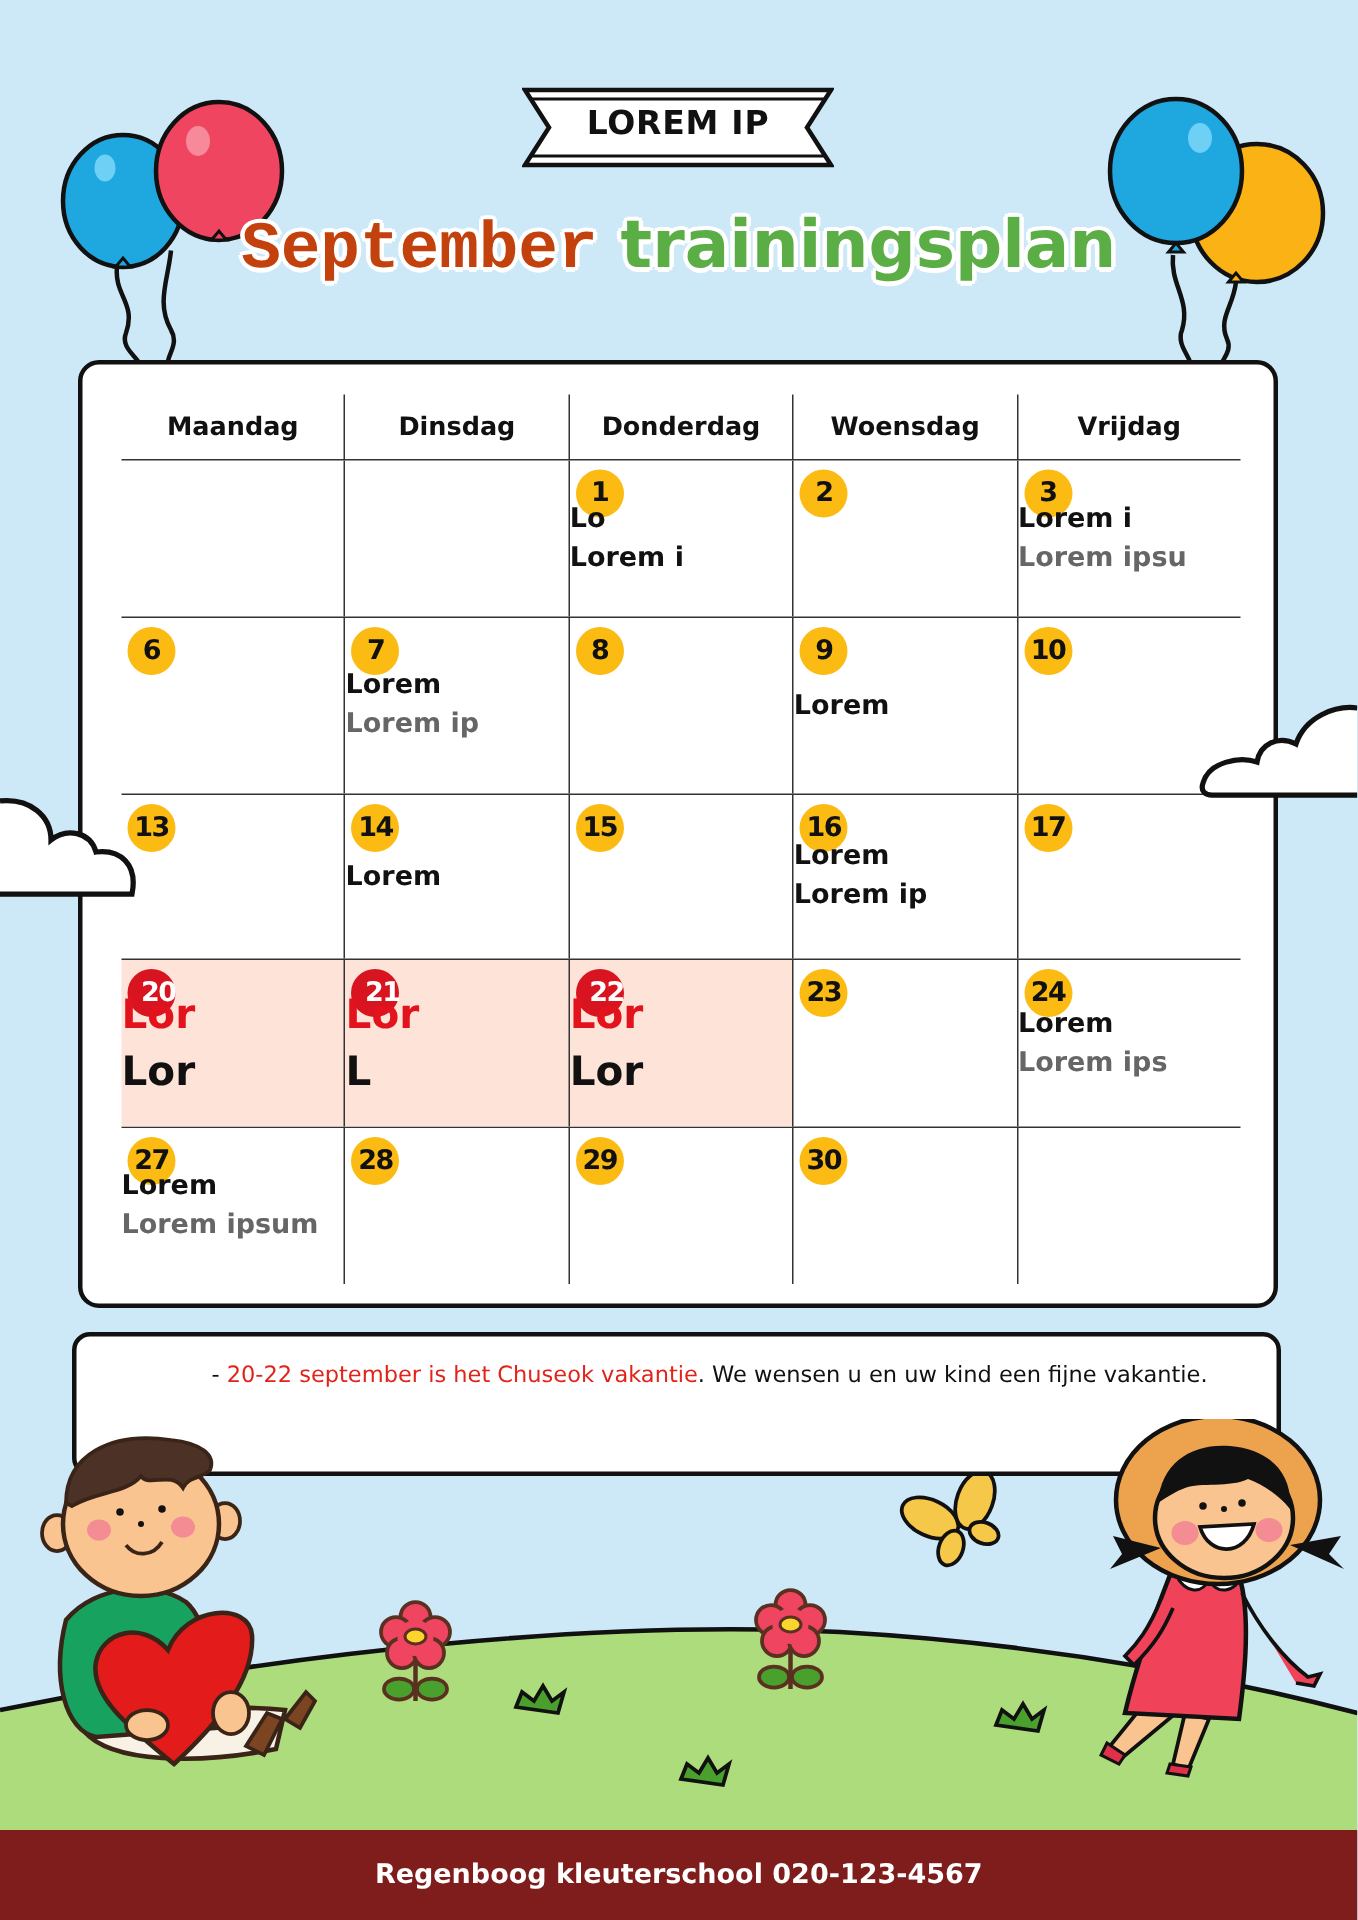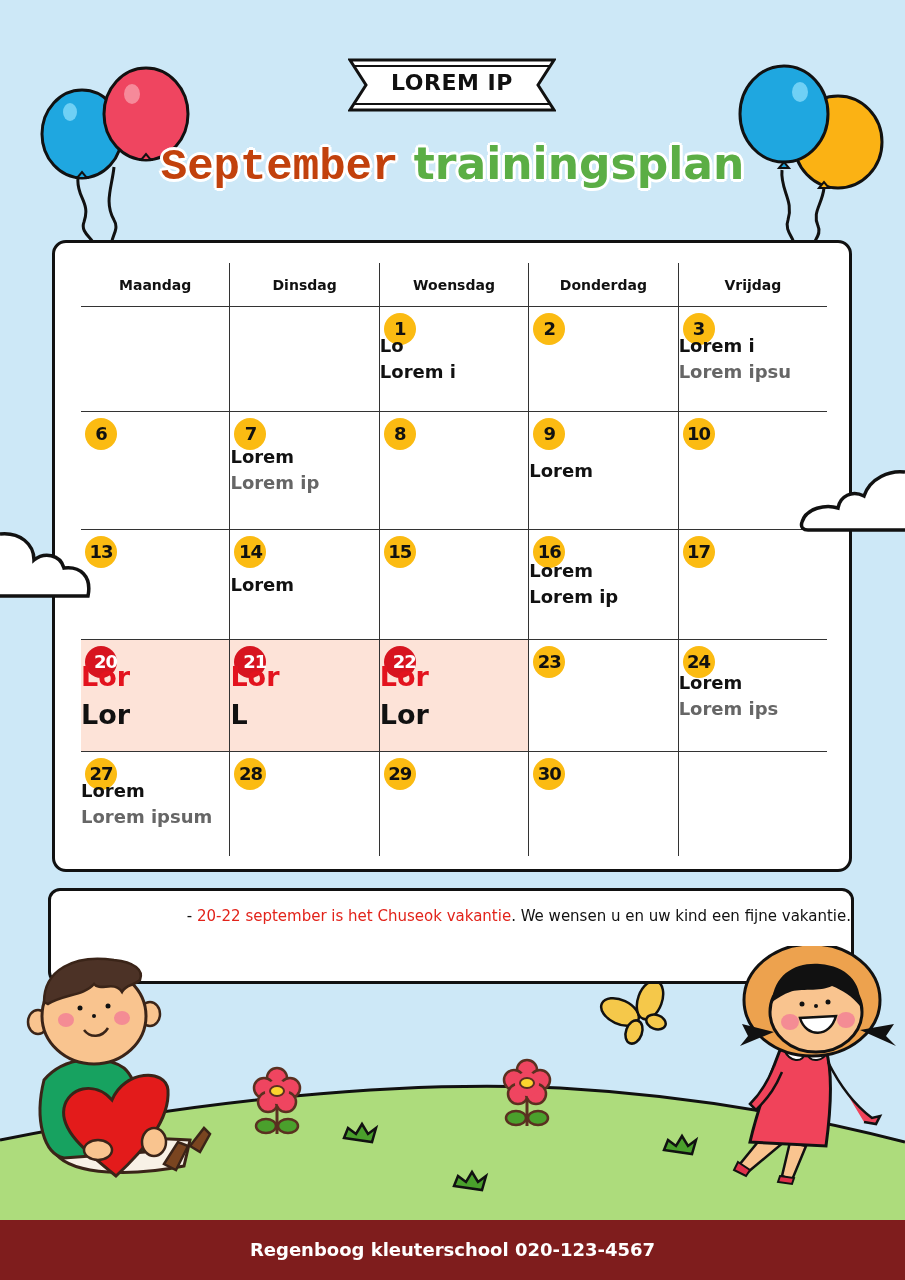--- a/index.html
+++ b/index.html
@@ -14,37 +14,37 @@
     paint-order: stroke fill; -webkit-text-stroke: 6px #ffffff; }
   .title span { -webkit-text-stroke: 0; text-shadow: 0 0 0 #fff, 3px 0 0 #fff, -3px 0 0 #fff, 0 3px 0 #fff, 0 -3px 0 #fff, 2px 2px 0 #fff, -2px -2px 0 #fff, 2px -2px 0 #fff, -2px 2px 0 #fff; }
   .t-red { color: #c2410c; font-family: Liberation Mono, monospace; }
   .t-green { color: #5bae45; }
 
   .deco { position: absolute; }
 
   .cal-card { position: absolute; left: 52px; top: 240px; width: 800px; height: 632px; background: #fff; border: 3px solid #111; border-radius: 14px; }
   .cal-grid { position: absolute; left: 26px; top: 20px; width: 746px; }
   .cal-head { display: flex; height: 44px; border-bottom: 1.5px solid #333; }
-  .cal-head div { flex: 1; text-align: center; font-weight: bold; font-size: 14px; line-height: 44px; color: #111; border-left: 1.5px solid #333; }
+  .cal-head div { flex: 1; text-align: center; font-weight: bold; font-size: 17px; line-height: 44px; color: #111; border-left: 1.5px solid #333; }
   .cal-head div:first-child { border-left: none; }
   .cal-row { display: flex; border-bottom: 1.5px solid #333; }
   .cal-row.last { border-bottom: none; }
   .cell { flex: 1; position: relative; border-left: 1.5px solid #333; }
   .cell:first-child { border-left: none; }
   .cell.hl { background: #fde3d8; }
   .daynum { position: absolute; left: 4px; top: 6px; width: 32px; height: 32px; border-radius: 50%; background: #fbbb12; color: #111; font-weight: bold; font-size: 18px; text-align: center; line-height: 32px; letter-spacing: -1px; }
   .daynum.red { background: #d7141f; color: #fff; text-align: right; }
   .lines { position: absolute; left: 0; right: 0; font-weight: bold; }
   .l1 { font-size: 18px; color: #111; line-height: 26px; }
   .l2 { font-size: 18px; color: #666; line-height: 26px; }
   .big-red { font-size: 27px; color: #e3131e; line-height: 38px; }
   .big-black { font-size: 27px; color: #111; line-height: 38px; }
 
   .note { position: absolute; left: 48px; top: 888px; width: 806px; height: 96px; background: #fff; border: 3px solid #111; border-radius: 12px; }
-  .note p { text-align: right; font-size: 15px; color: #111; line-height: 26px; padding-left: 44px; }
+  .note p { text-align: center; font-size: 15px; color: #111; line-height: 26px; padding-left: 44px; }
   .note .first { margin-top: 12px; }
   .note .red { color: #e2231a; }
 
   .footer { position: absolute; left: 0; top: 1220px; width: 905px; height: 60px; background: #7f1d1d; text-align: center; line-height: 60px; color: #fff; font-weight: bold; font-size: 18px; }
 </style>
 </head>
 <body>
 
 <svg class="deco" style="left:36px;top:62px" width="160" height="182" viewBox="0 0 160 182">
   <path d="M42 116 C 40 135, 55 140, 48 160 C 44 170, 56 176, 58 182" stroke="#111" stroke-width="3" fill="none"></path>
@@ -86,22 +86,22 @@
 </svg>
 <svg class="deco" style="left:798px;top:466px;z-index:2" width="107" height="68" viewBox="0 0 107 68">
   <path d="M107 6 C 92 4, 72 12, 66 30 C 54 24, 42 30, 40 42 C 28 38, 8 42, 4 56 C 2 62, 6 64, 10 64 L 107 64" fill="#fff" stroke="#111" stroke-width="3.5"></path>
 </svg>
 
 <div class="cal-card">
   <div class="cal-grid">
     <div class="cal-head">
       <div>Maandag</div>
       <div>Dinsdag</div>
+      <div>Donderdag</div>
       <div>Woensdag</div>
-      <div>Donderdag</div>
       <div>Vrijdag</div>
     </div>
 
     <div class="cal-row" style="height:105px">
       <div class="cell"></div>
       <div class="cell"></div>
       <div class="cell">
         <div class="daynum">1</div>
         <div class="lines" style="top:26px">
           <div class="l1">Lo</div>

